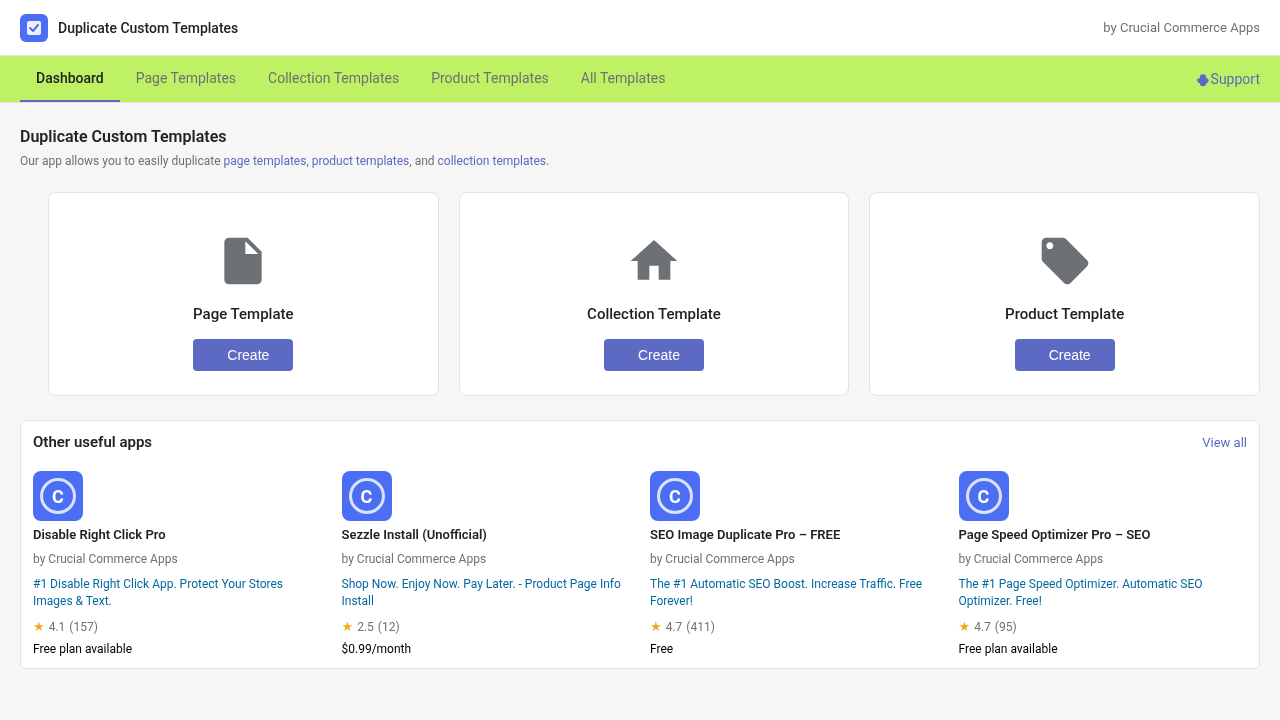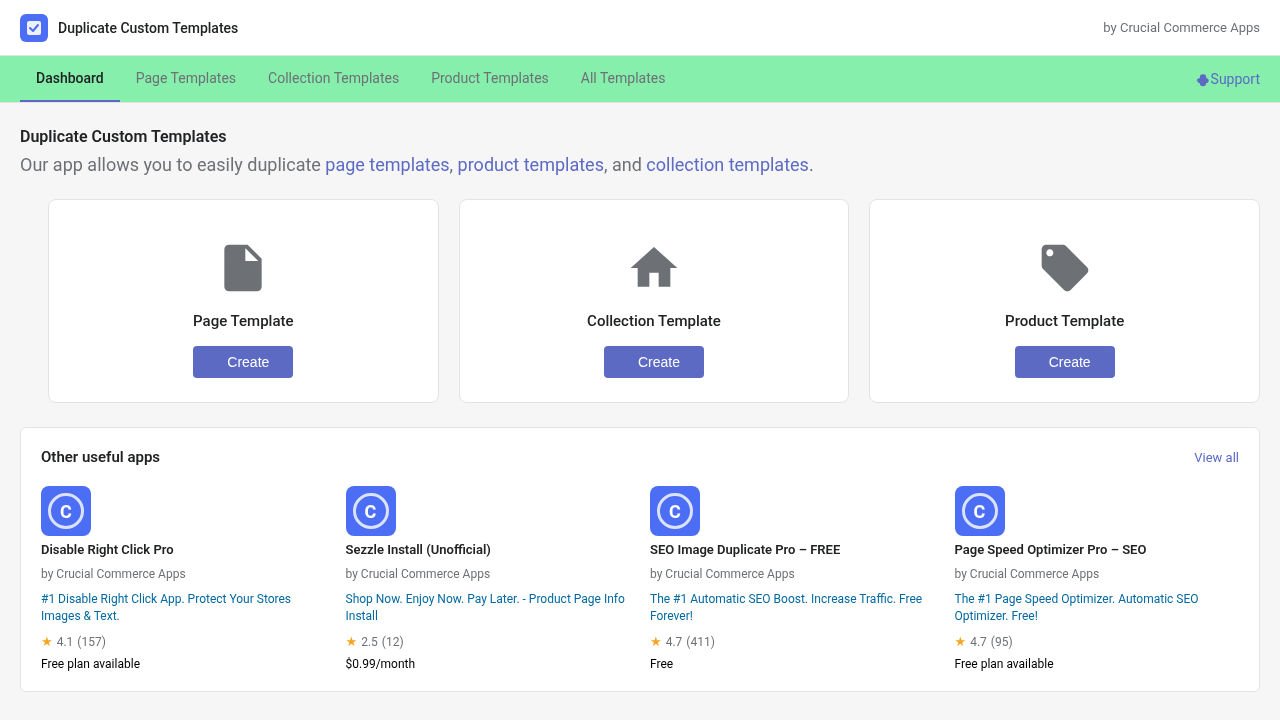--- a/index.html
+++ b/index.html
@@ -37,21 +37,21 @@
       font-weight: 500;
       color: #202223;
     }
     .top-bar-right {
       font-size: 13px;
       color: #6d7175;
     }
 
     
     .nav {
-      background: #86efac;
+      background: #bef264;
       border-bottom: 1px solid #e1e3e5;
       display: flex;
       align-items: center;
       justify-content: space-between;
       padding: 0 20px;
     }
     .nav-tabs {
       display: flex;
       gap: 0;
     }
@@ -87,21 +87,21 @@
       max-width: 1280px;
     }
 
     .page-heading {
       font-size: 16px;
       font-weight: 600;
       color: #202223;
       margin-bottom: 8px;
     }
     .page-subtext {
-      font-size: 18px;
+      font-size: 12px;
       color: #6d7175;
       margin-bottom: 24px;
     }
     .page-subtext a {
       color: #5c6ac4;
       text-decoration: none;
     }
 
     
     .template-cards {
@@ -150,21 +150,21 @@
       font-weight: 500;
       min-width: 100px;
       text-align: right;
     }
 
     
     .other-apps-section {
       background: #fff;
       border: 1px solid #e1e3e5;
       border-radius: 6px;
-      padding: 20px;
+      padding: 12px;
     }
     .other-apps-header {
       display: flex;
       justify-content: space-between;
       align-items: center;
       margin-bottom: 20px;
     }
     .other-apps-title {
       font-size: 15px;
       font-weight: 600;

